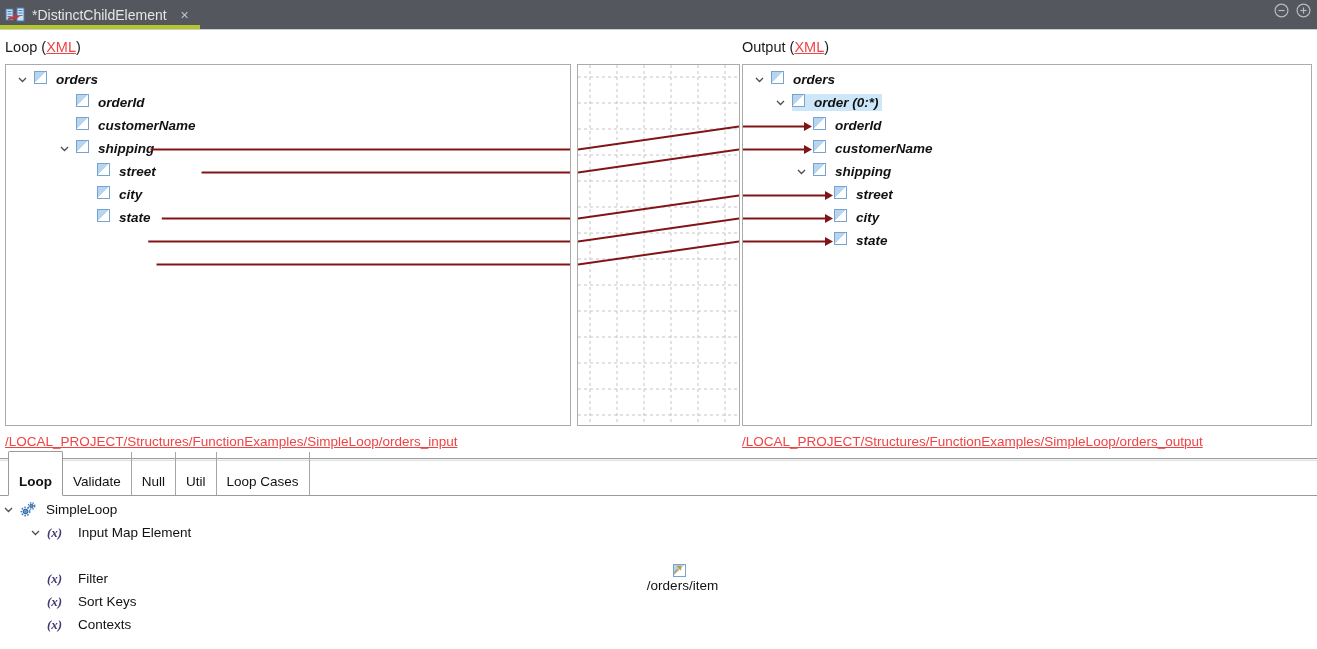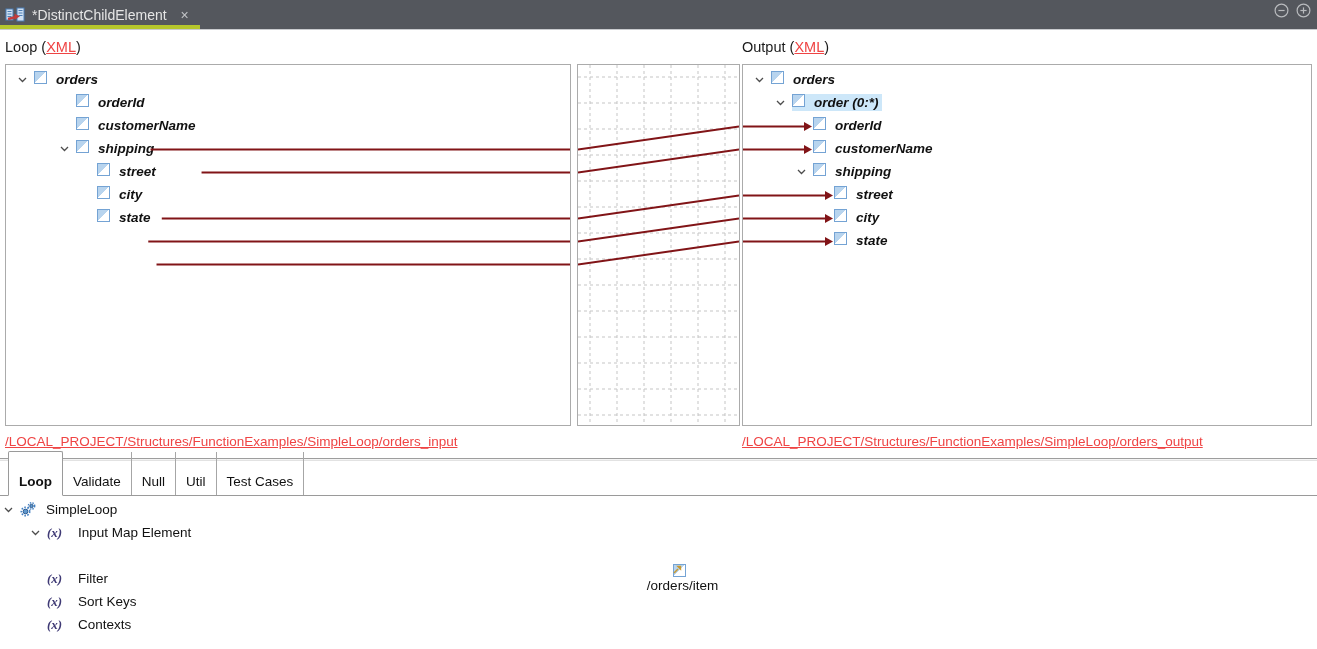--- a/index.html
+++ b/index.html
@@ -384,21 +384,21 @@
     <a class="path-link">/LOCAL_PROJECT/Structures/FunctionExamples/SimpleLoop/orders_input</a>
   </div>
 
   <div class="sash"></div>
 
   <div class="btabs" id="btabs">
       <div class="btab active">Loop</div>
       <div class="btab">Validate</div>
       <div class="btab">Null</div>
       <div class="btab">Util</div>
-      <div class="btab">Test Cases</div>
+      <div class="btab">Loop Cases</div>
     </div>
 
   <div class="btree" id="btree">
       <div class="trow" style="">
         <span class="chev">
           <svg width="9" height="6" viewBox="0 0 9 6">
             <polyline points="1,1 4.5,4.5 8,1" fill="none" stroke="#4d4d4d" stroke-width="1.3"></polyline>
           </svg>
         </span>
         <span class="nicon" style="flex-basis: 17px;">

